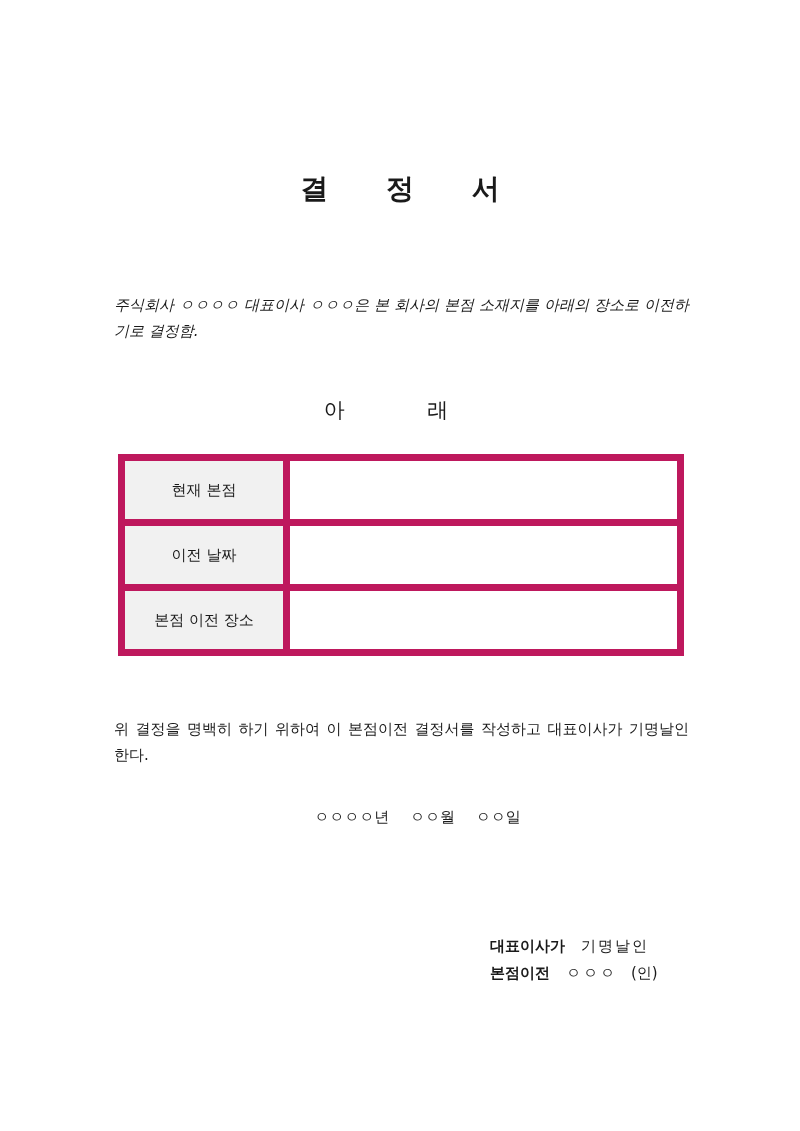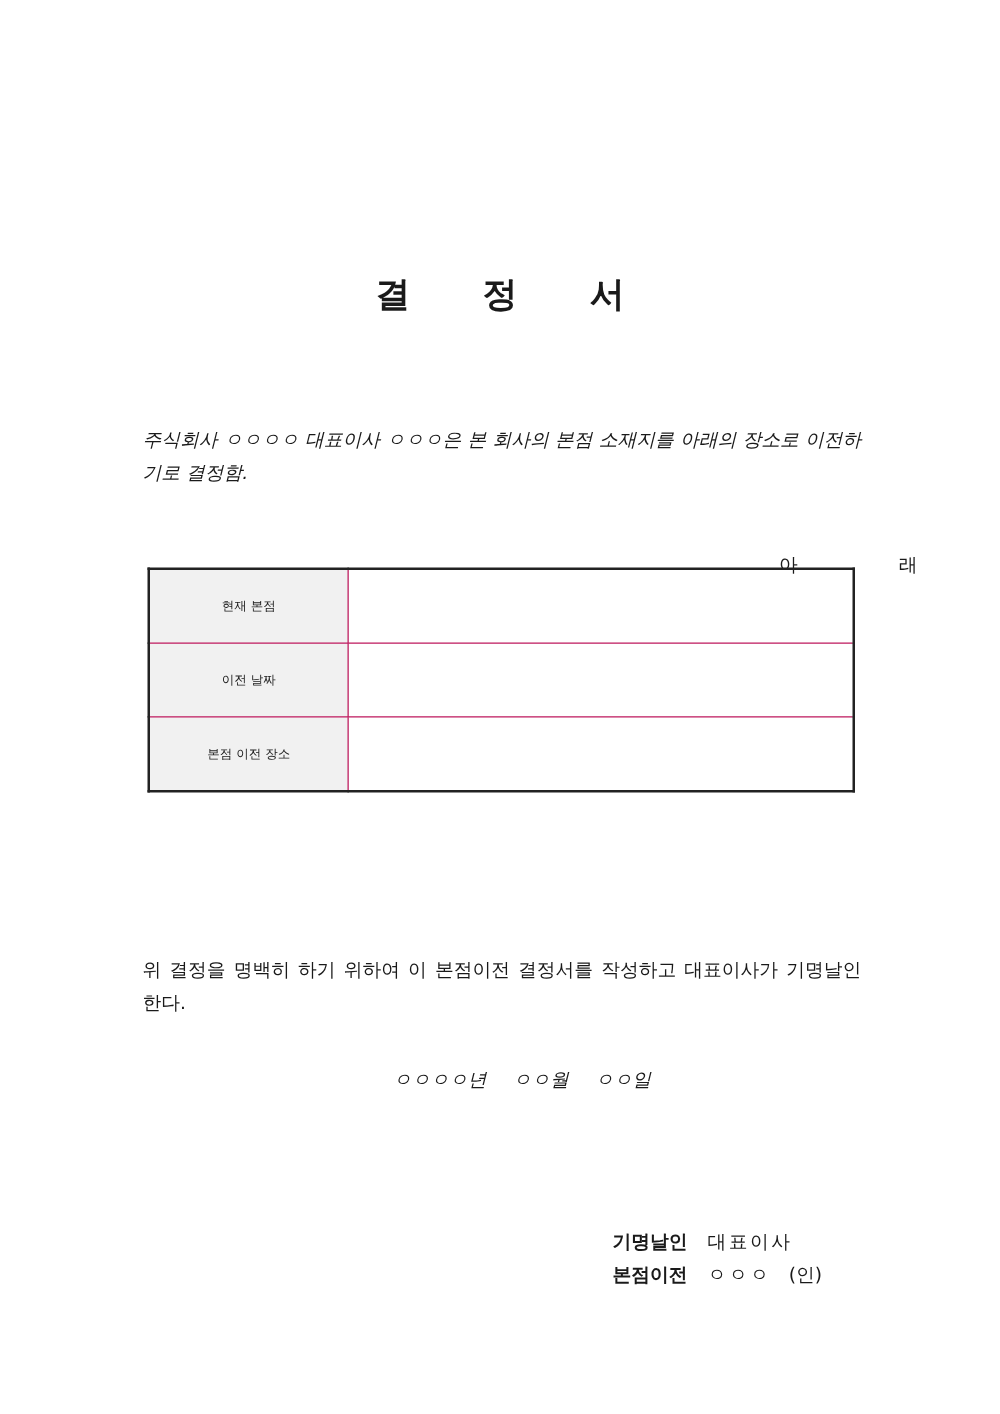--- a/index.html
+++ b/index.html
@@ -1,33 +1,33 @@
 <!DOCTYPE html>
 <html><head>
   <meta charset="utf-8">
   <style>
     html, body { margin: 0; padding: 0; background: #ffffff; }
     body { width: 800px; height: 1131px; position: relative; overflow: hidden;
            font-family: "DejaVu Sans", "Liberation Sans", sans-serif; color: #1a1a1a; }
-    .abs { position: absolute; margin-top: 47px; }
+    .abs { position: absolute; }
     .title { left: 0; width: 800px; top: 170px; text-align: center;
              font-size: 28px; font-weight: bold; letter-spacing: 0; }
     .title span { display: inline-block; margin: 0 24px; }
     .para { left: 114px; width: 575px; font-size: 15px; line-height: 26px;
             text-align: justify; text-align-last: left; }
     .p1 { top: 292px; font-style: italic; }
     .p2 { top: 716px; }
-    .below { top: 396px; left: 0; width: 772px; text-align: right; font-size: 15px; }
+    .below { top: 396px; left: 0; width: 772px; text-align: center; font-size: 21px; }
     .below span { display: inline-block; margin: 0 38px; }
     table.info { position: absolute; left: 118px; top: 454px; width: 566px; height: 173px;
                  border-collapse: collapse; border: 2px solid #222; }
-    table.info td { border: 1px solid #be185d; font-size: 10px; height: 56px; }
+    table.info td { border: 7px solid #be185d; font-size: 15px; height: 56px; }
     table.info td.lbl { width: 156px; background: #f1f1f1; text-align: center; }
     .date { top: 808px; left: 0; width: 835px; text-align: center; font-size: 15px; }
-    .date span { margin: 0 8px; font-style: italic; }
+    .date span { margin: 0 8px; }
     .sig { left: 490px; font-size: 15px; font-weight: bold; }
     .sig .val { font-weight: normal; margin-left: 16px; letter-spacing: 2px; }
     .sig .seal { font-weight: normal; margin-left: 14px; }
     .s1 { top: 937px; }
     .s2 { top: 964px; }
   </style>
 </head>
 <body>
 
 <div class="abs title">
@@ -62,17 +62,17 @@
 
 <div class="abs para p2">위 결정을 명백히 하기 위하여 이 본점이전 결정서를 작성하고 대표이사가 기명날인 한다.</div>
 
 <div class="abs date">
   <span>ㅇㅇㅇㅇ년</span>
   <span>ㅇㅇ월</span>
   <span>ㅇㅇ일</span>
 </div>
 
 <div class="abs sig s1">
-  <span>기명날인</span><span class="val">대표이사</span>
+  <span>대표이사가</span><span class="val">기명날인</span>
 </div>
 <div class="abs sig s2">
   <span>본점이전</span><span class="val">ㅇㅇㅇ</span><span class="seal">(인)</span>
 </div>
 
 </body></html>

